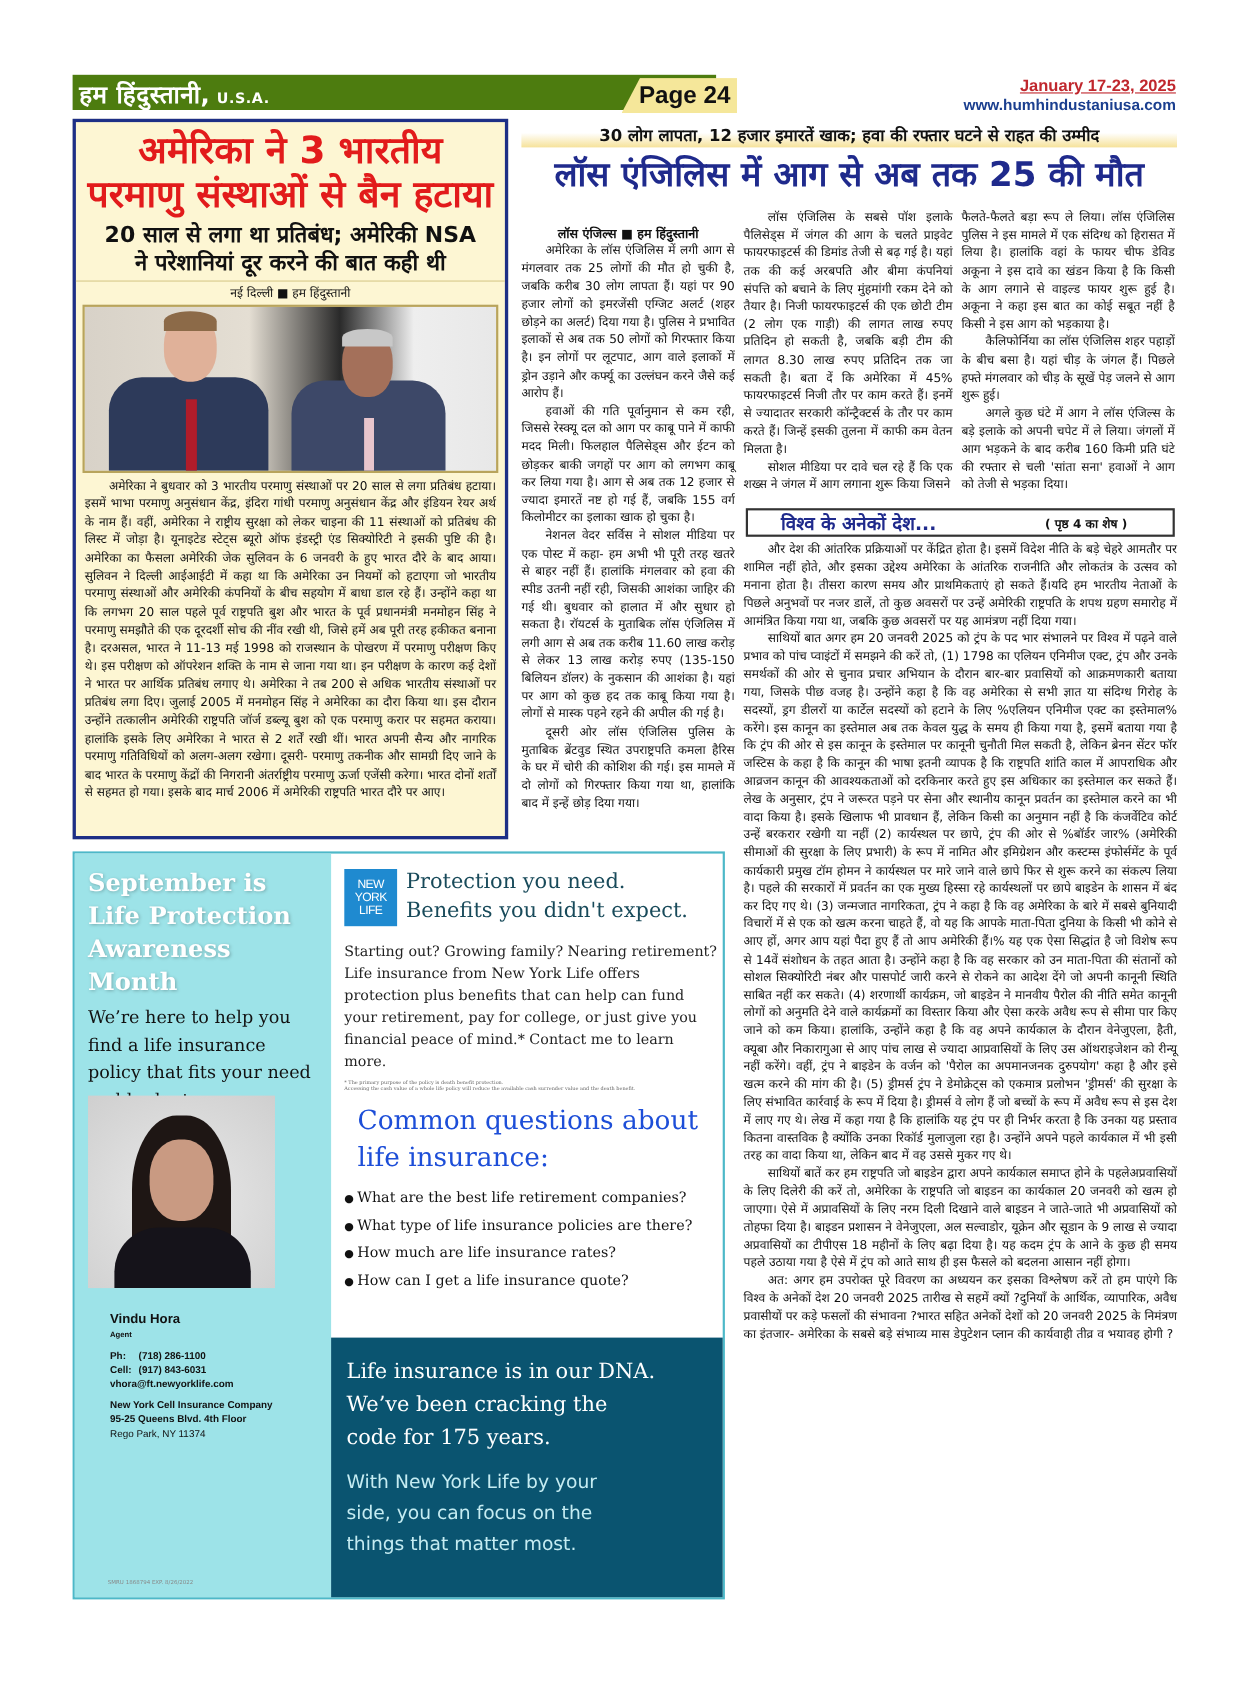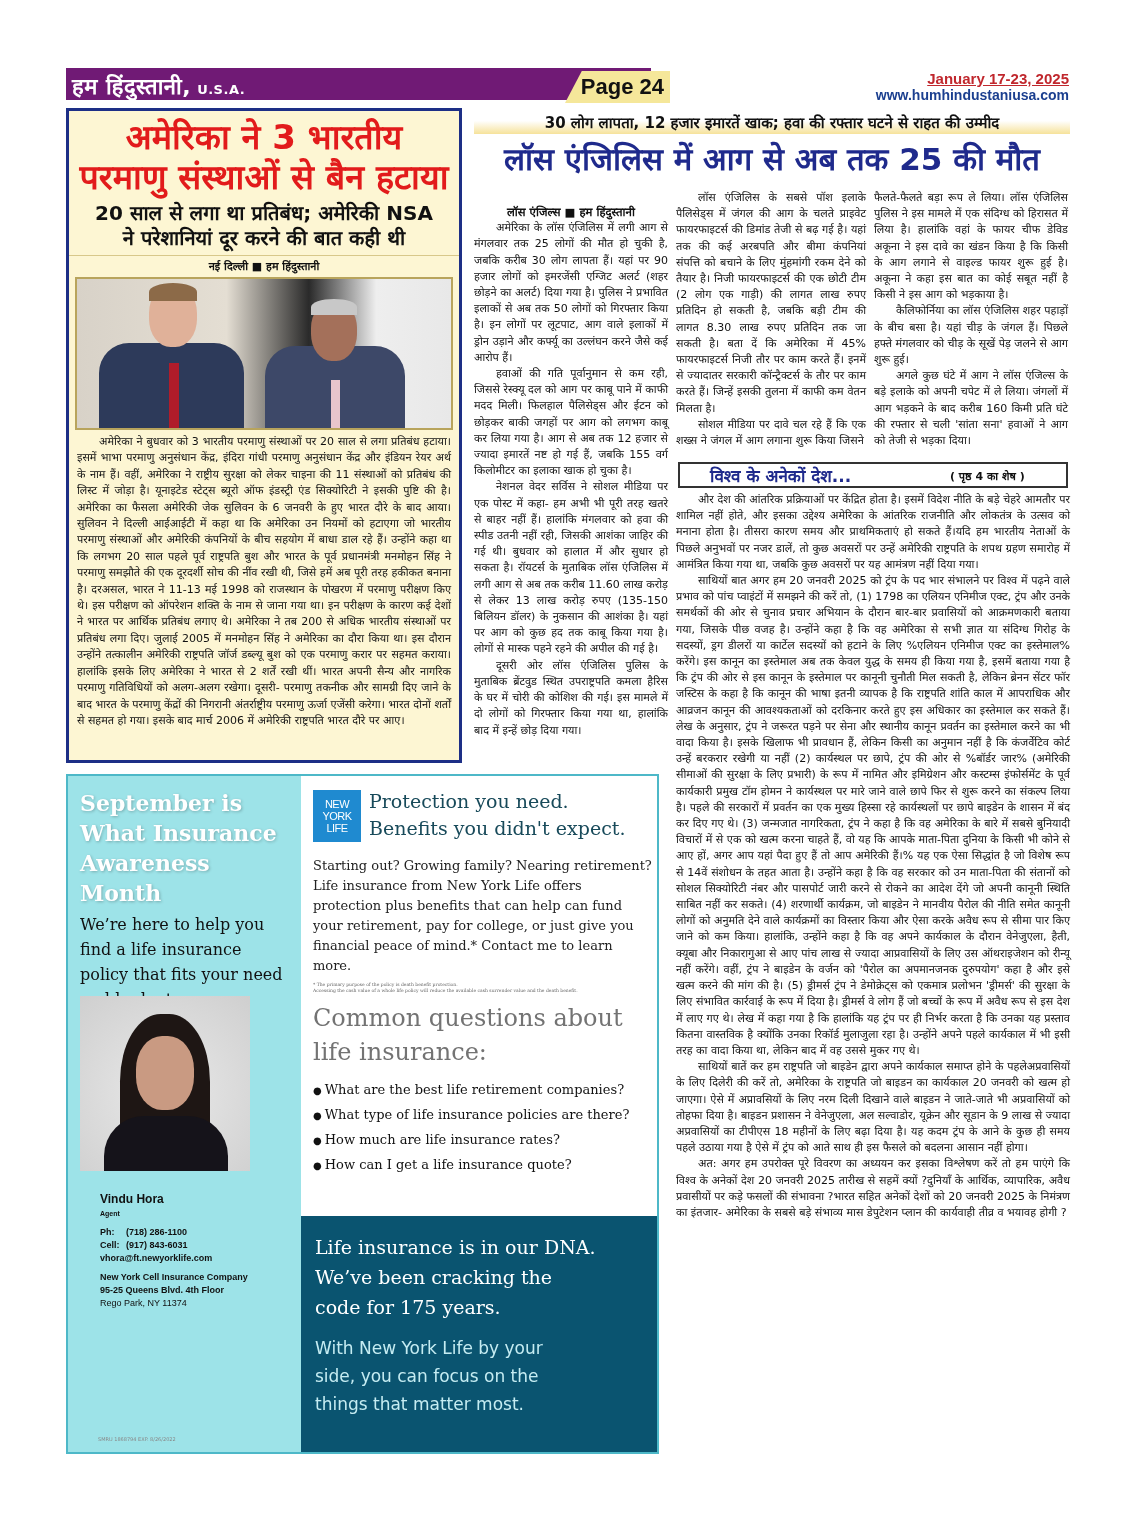--- a/index.html
+++ b/index.html
@@ -1,33 +1,33 @@
 <!DOCTYPE html>
 <html><head>
 <meta charset="utf-8">
 <style>
   * { box-sizing: border-box; margin: 0; padding: 0; }
   body { width: 1135px; height: 1533px; background: #ffffff; position: relative; overflow: hidden; font-family: "DejaVu Sans", sans-serif; color: #111; }
   .abs { position: absolute; }
 
   
-  #masthead { left: 66px; top: 68px; width: 585px; height: 32px; background: #701a75; }
+  #masthead { left: 66px; top: 68px; width: 585px; height: 32px; background: #4d7c0f; }
   #masthead .brand { position: absolute; left: 6px; top: 2px; color: #fff; font-size: 22px; font-weight: bold; letter-spacing: 0.5px; }
   #masthead .brand small { font-size: 13px; margin-left: 6px; }
   #page-tab { left: 565px; top: 71px; width: 105px; height: 32px; background: #f5e79a; clip-path: polygon(16% 0, 100% 0, 100% 100%, 0 100%); }
   #page-tab span { position: absolute; right: 6px; top: 3px; font-size: 22px; font-weight: bold; color: #111; font-family: "Liberation Sans", sans-serif; }
   #dateline { right: 66px; top: 70px; text-align: right; font-family: "Liberation Sans", sans-serif; font-weight: bold; }
   #dateline .date { color: #c0272d; font-size: 15px; text-decoration: underline; }
   #dateline .url { color: #1b3f8f; font-size: 14px; }
 
   
   #nuke-box { left: 66px; top: 108px; width: 396px; height: 655px; background: #fdf6d3; border: 3px solid #1d2f86; }
   #nuke-box .headline { text-align: center; color: #e21b1b; font-size: 34px; font-weight: bold; line-height: 40px; margin-top: 6px; }
   #nuke-box .subhead { text-align: center; color: #111; font-size: 20px; font-weight: bold; line-height: 25px; margin-top: 4px; }
-  #nuke-box .byline { text-align: center; font-size: 11px; font-weight: bold; margin-top: 4px; padding-top: 2px; border-top: 1px solid #d8c88a; }
+  #nuke-box .byline { text-align: center; font-size: 11px; font-weight: normal; margin-top: 4px; padding-top: 2px; border-top: 1px solid #d8c88a; }
   #nuke-photo { position: relative; margin: 4px 6px 0 6px; height: 153px; border: 2px solid #b8a45c; background: linear-gradient(90deg, #d8d2c8 0%, #e4ded3 40%, #2a2a2a 62%, #eeeeee 80%, #e8e8e8 100%); overflow: hidden; }
   .person { position: absolute; bottom: 0; }
   .p1-suit { left: 22px; width: 145px; height: 85px; background: #2d3a5a; border-radius: 30px 30px 0 0; }
   .p1-face { left: 72px; top: 6px; width: 48px; height: 62px; background: #e0b199; border-radius: 45%; }
   .p1-hair { left: 72px; top: 4px; width: 48px; height: 18px; background: #8c6a48; border-radius: 50% 50% 0 0; }
   .p1-tie { left: 92px; width: 10px; height: 65px; background: #b01c2a; }
   .p2-suit { left: 188px; width: 140px; height: 82px; background: #3d4868; border-radius: 30px 30px 0 0; }
   .p2-face { left: 234px; top: 22px; width: 46px; height: 60px; background: #a4705a; border-radius: 45%; }
   .p2-hair { left: 234px; top: 20px; width: 46px; height: 16px; background: #c8c8c8; border-radius: 50% 50% 0 0; }
   .p2-tie { left: 254px; width: 9px; height: 48px; background: #e8c5cc; }
@@ -64,21 +64,21 @@
   #agent-info .rl { font-weight: bold; font-size: 7px; margin-bottom: 6px; }
   #agent-info .b { font-weight: bold; }
   #agent-info .gap { height: 6px; }
   #agent-info .lab { display: inline-block; width: 26px; }
   #ad-code { position: absolute; left: 30px; top: 660px; font-size: 5px; color: #888; }
   #ad-right { position: absolute; left: 245px; top: 10px; width: 340px; }
   #nyl-logo { position: absolute; left: 0; top: 4px; width: 48px; height: 52px; background: #1f8ad0; color: #fff; font-family: "Liberation Sans", sans-serif; font-size: 11px; line-height: 12px; text-align: center; padding-top: 8px; letter-spacing: -0.5px; }
   #ad-right .tag { position: absolute; left: 56px; top: 2px; font-family: "DejaVu Serif", serif; color: #184a5a; font-size: 19px; line-height: 27px; }
   #ad-right .pitch { position: absolute; left: 0; top: 70px; width: 340px; font-family: "DejaVu Serif", serif; font-size: 13px; line-height: 20px; color: #222; }
   #ad-right .fine { position: absolute; left: 0; top: 196px; font-size: 4.5px; line-height: 6px; color: #666; font-family: "DejaVu Serif", serif; }
-  #ad-right .qhead { position: absolute; left: 0; top: 215px; font-family: "DejaVu Serif", serif; color: #737373; font-size: 24px; line-height: 34px; }
+  #ad-right .qhead { position: absolute; left: 12px; top: 215px; font-family: "DejaVu Serif", serif; color: #1d4ed8; font-size: 24px; line-height: 34px; }
   #ad-right ul { position: absolute; left: 0; top: 292px; list-style: none; font-family: "DejaVu Serif", serif; font-size: 13px; line-height: 24px; color: #111; }
   #ad-right ul li::before { content: "\25CF"; margin-right: 3px; font-size: 10px; }
   #ad-dna { position: absolute; left: 233px; top: 440px; width: 356px; height: 236px; background: #0a5470; }
   #ad-dna .a { position: absolute; left: 14px; top: 16px; font-family: "DejaVu Serif", serif; color: #fff; font-size: 19px; line-height: 30px; }
   #ad-dna .b { position: absolute; left: 14px; top: 118px; font-family: "DejaVu Sans", sans-serif; color: #c5ecf2; font-size: 17px; line-height: 28px; }
 </style>
 </head>
 <body>
 
 <div id="masthead" class="abs">
@@ -145,21 +145,21 @@
   <p>और देश की आंतरिक प्रक्रियाओं पर केंद्रित होता है। इसमें विदेश नीति के बड़े चेहरे आमतौर पर शामिल नहीं होते, और इसका उद्देश्य अमेरिका के आंतरिक राजनीति और लोकतंत्र के उत्सव को मनाना होता है। तीसरा कारण समय और प्राथमिकताएं हो सकते हैं।यदि हम भारतीय नेताओं के पिछले अनुभवों पर नजर डालें, तो कुछ अवसरों पर उन्हें अमेरिकी राष्ट्रपति के शपथ ग्रहण समारोह में आमंत्रित किया गया था, जबकि कुछ अवसरों पर यह आमंत्रण नहीं दिया गया।</p>
   <p>साथियों बात अगर हम 20 जनवरी 2025 को ट्रंप के पद भार संभालने पर विश्व में पढ़ने वाले प्रभाव को पांच प्वाइंटों में समझने की करें तो, (1) 1798 का एलियन एनिमीज एक्ट, ट्रंप और उनके समर्थकों की ओर से चुनाव प्रचार अभियान के दौरान बार-बार प्रवासियों को आक्रमणकारी बताया गया, जिसके पीछ वजह है। उन्होंने कहा है कि वह अमेरिका से सभी ज्ञात या संदिग्ध गिरोह के सदस्यों, ड्रग डीलरों या कार्टेल सदस्यों को हटाने के लिए %एलियन एनिमीज एक्ट का इस्तेमाल% करेंगे। इस कानून का इस्तेमाल अब तक केवल युद्ध के समय ही किया गया है, इसमें बताया गया है कि ट्रंप की ओर से इस कानून के इस्तेमाल पर कानूनी चुनौती मिल सकती है, लेकिन ब्रेनन सेंटर फॉर जस्टिस के कहा है कि कानून की भाषा इतनी व्यापक है कि राष्ट्रपति शांति काल में आपराधिक और आव्रजन कानून की आवश्यकताओं को दरकिनार करते हुए इस अधिकार का इस्तेमाल कर सकते हैं। लेख के अनुसार, ट्रंप ने जरूरत पड़ने पर सेना और स्थानीय कानून प्रवर्तन का इस्तेमाल करने का भी वादा किया है। इसके खिलाफ भी प्रावधान हैं, लेकिन किसी का अनुमान नहीं है कि कंजर्वेटिव कोर्ट उन्हें बरकरार रखेगी या नहीं (2) कार्यस्थल पर छापे, ट्रंप की ओर से %बॉर्डर जार% (अमेरिकी सीमाओं की सुरक्षा के लिए प्रभारी) के रूप में नामित और इमिग्रेशन और कस्टम्स इंफोर्समेंट के पूर्व कार्यकारी प्रमुख टॉम होमन ने कार्यस्थल पर मारे जाने वाले छापे फिर से शुरू करने का संकल्प लिया है। पहले की सरकारों में प्रवर्तन का एक मुख्य हिस्सा रहे कार्यस्थलों पर छापे बाइडेन के शासन में बंद कर दिए गए थे। (3) जन्मजात नागरिकता, ट्रंप ने कहा है कि वह अमेरिका के बारे में सबसे बुनियादी विचारों में से एक को खत्म करना चाहते हैं, वो यह कि आपके माता-पिता दुनिया के किसी भी कोने से आए हों, अगर आप यहां पैदा हुए हैं तो आप अमेरिकी हैं।% यह एक ऐसा सिद्धांत है जो विशेष रूप से 14वें संशोधन के तहत आता है। उन्होंने कहा है कि वह सरकार को उन माता-पिता की संतानों को सोशल सिक्योरिटी नंबर और पासपोर्ट जारी करने से रोकने का आदेश देंगे जो अपनी कानूनी स्थिति साबित नहीं कर सकते। (4) शरणार्थी कार्यक्रम, जो बाइडेन ने मानवीय पैरोल की नीति समेत कानूनी लोगों को अनुमति देने वाले कार्यक्रमों का विस्तार किया और ऐसा करके अवैध रूप से सीमा पार किए जाने को कम किया। हालांकि, उन्होंने कहा है कि वह अपने कार्यकाल के दौरान वेनेजुएला, हैती, क्यूबा और निकारागुआ से आए पांच लाख से ज्यादा आप्रवासियों के लिए उस ऑथराइजेशन को रीन्यू नहीं करेंगे। वहीं, ट्रंप ने बाइडेन के वर्जन को 'पैरोल का अपमानजनक दुरुपयोग' कहा है और इसे खत्म करने की मांग की है। (5) ड्रीमर्स ट्रंप ने डेमोक्रेट्स को एकमात्र प्रलोभन 'ड्रीमर्स' की सुरक्षा के लिए संभावित कार्रवाई के रूप में दिया है। ड्रीमर्स वे लोग हैं जो बच्चों के रूप में अवैध रूप से इस देश में लाए गए थे। लेख में कहा गया है कि हालांकि यह ट्रंप पर ही निर्भर करता है कि उनका यह प्रस्ताव कितना वास्तविक है क्योंकि उनका रिकॉर्ड मुलाजुला रहा है। उन्होंने अपने पहले कार्यकाल में भी इसी तरह का वादा किया था, लेकिन बाद में वह उससे मुकर गए थे।</p>
   <p>साथियों बातें कर हम राष्ट्रपति जो बाइडेन द्वारा अपने कार्यकाल समाप्त होने के पहलेअप्रवासियों के लिए दिलेरी की करें तो, अमेरिका के राष्ट्रपति जो बाइडन का कार्यकाल 20 जनवरी को खत्म हो जाएगा। ऐसे में अप्रावसियों के लिए नरम दिली दिखाने वाले बाइडन ने जाते-जाते भी अप्रवासियों को तोहफा दिया है। बाइडन प्रशासन ने वेनेजुएला, अल सल्वाडोर, यूक्रेन और सूडान के 9 लाख से ज्यादा अप्रवासियों का टीपीएस 18 महीनों के लिए बढ़ा दिया है। यह कदम ट्रंप के आने के कुछ ही समय पहले उठाया गया है ऐसे में ट्रंप को आते साथ ही इस फैसले को बदलना आसान नहीं होगा।</p>
   <p>अत: अगर हम उपरोक्त पूरे विवरण का अध्ययन कर इसका विश्लेषण करें तो हम पाएंगे कि विश्व के अनेकों देश 20 जनवरी 2025 तारीख से सहमें क्यों ?दुनियाँ के आर्थिक, व्यापारिक, अवैध प्रवासीयों पर कड़े फसलों की संभावना ?भारत सहित अनेकों देशों को 20 जनवरी 2025 के निमंत्रण का इंतजार- अमेरिका के सबसे बड़े संभाव्य मास डेपुटेशन प्लान की कार्यवाही तीव्र व भयावह होगी ?</p>
 </div>
 
 <div id="ad" class="abs">
   <div id="ad-left">
     <div class="hl">
       <div>September is</div>
-      <div>What Insurance</div>
+      <div>Life Protection</div>
       <div>Awareness Month</div>
     </div>
     <div class="sub">We’re here to help you find a life insurance policy that fits your need and budget.</div>
     <div id="agent-photo">
       <div class="ag-hair"></div>
       <div class="ag-body"></div>
       <div class="ag-face"></div>
     </div>
     <div id="agent-info">
       <div class="nm">Vindu Hora</div>

